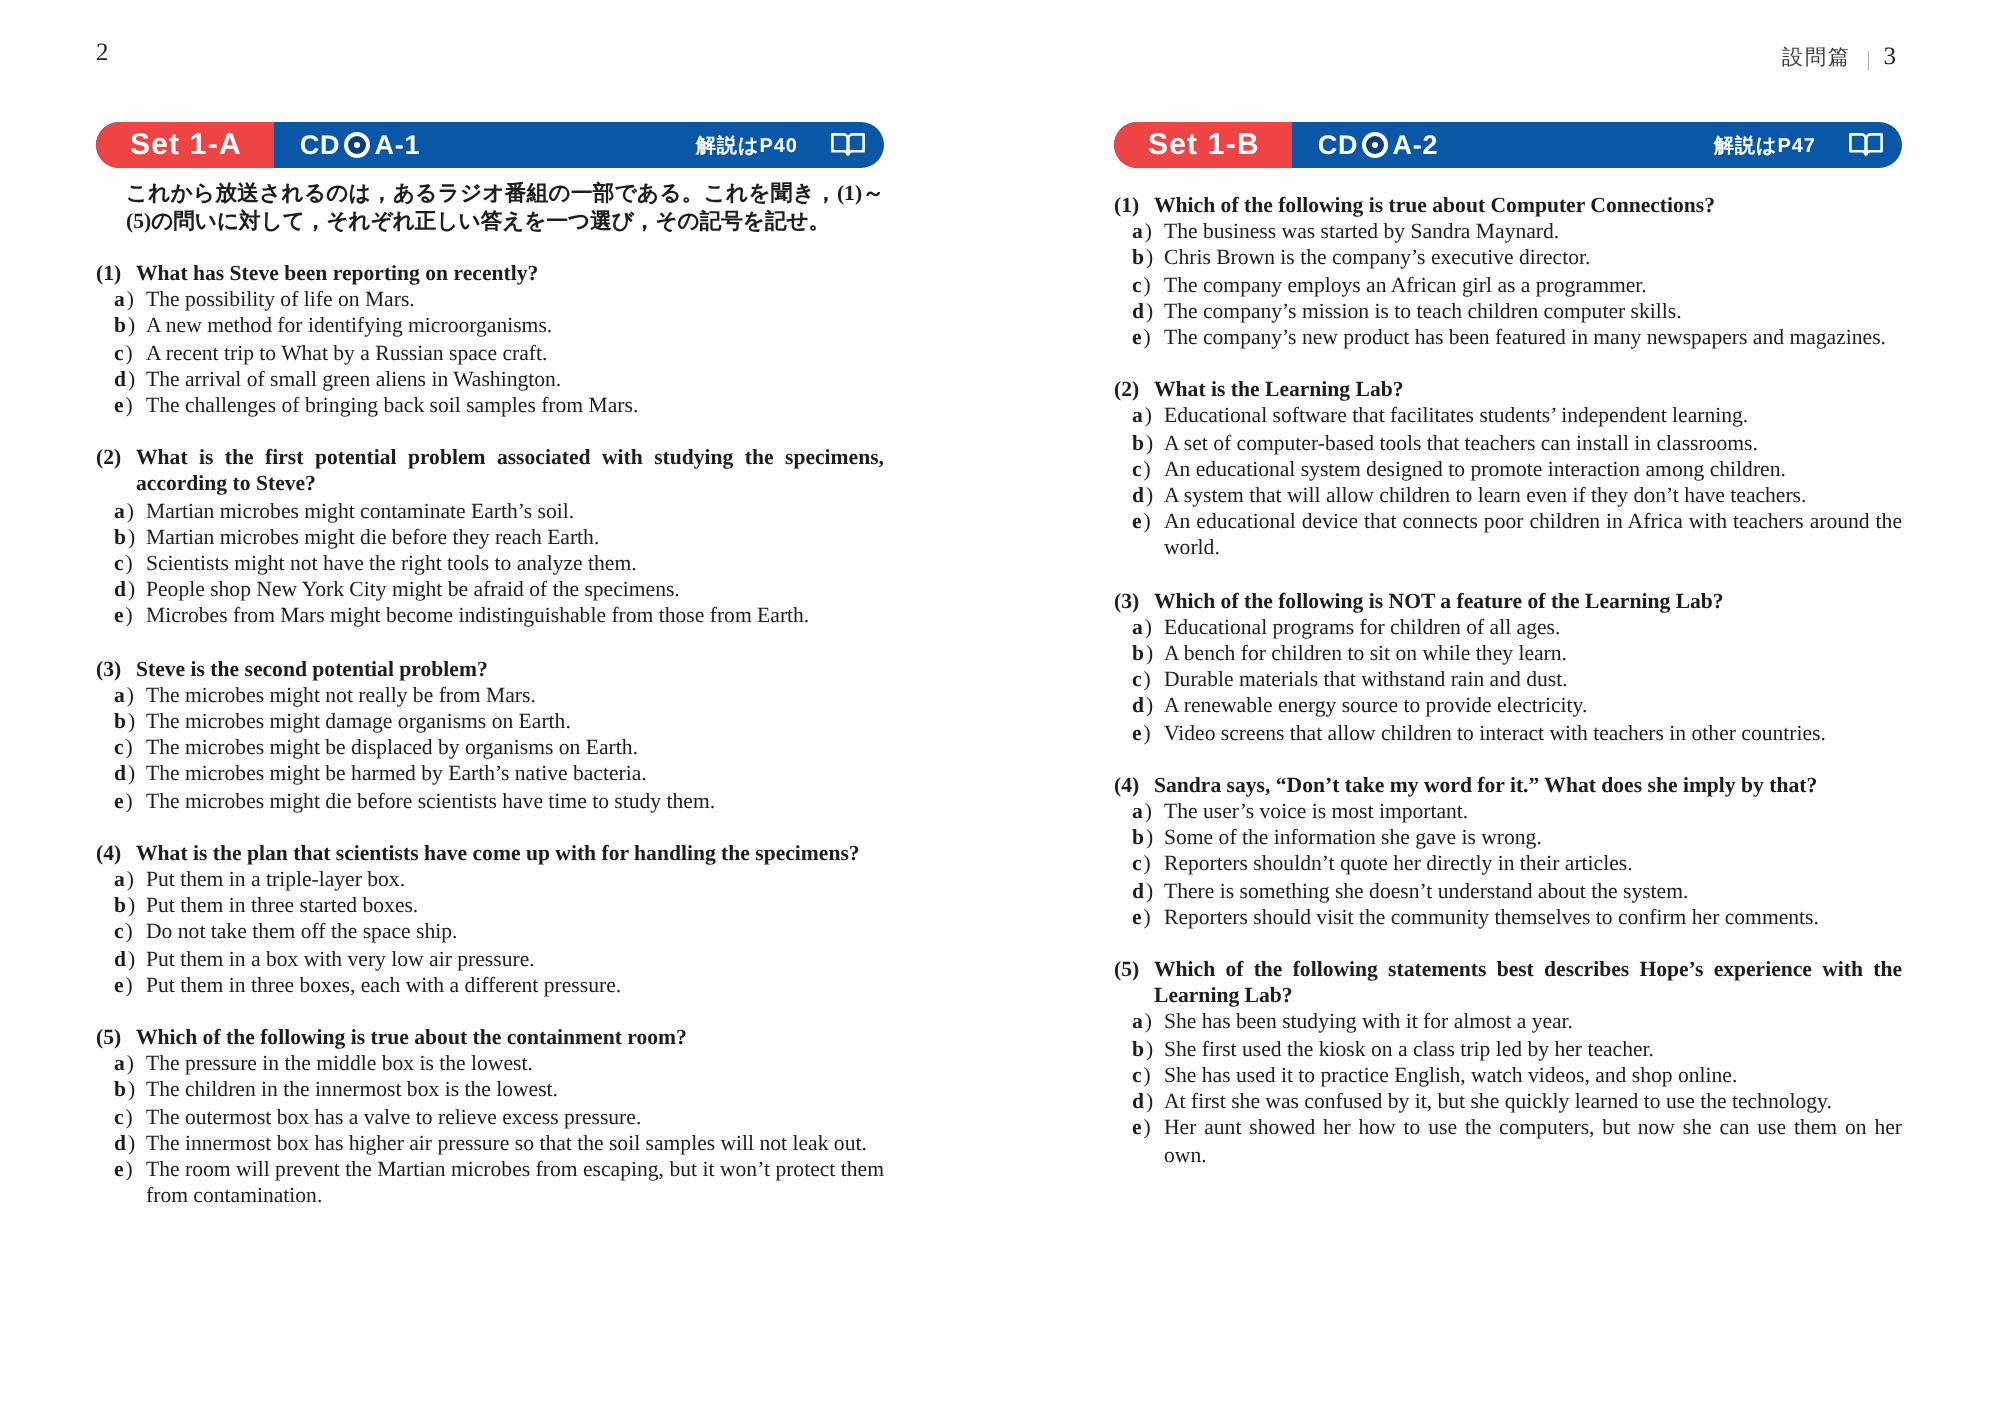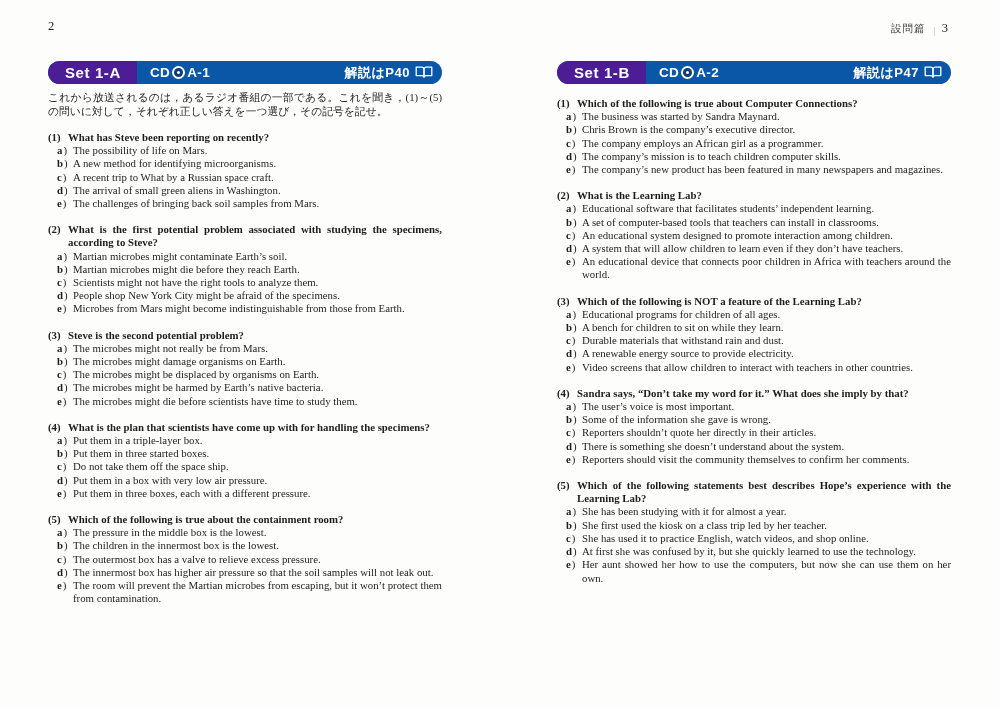--- a/index.html
+++ b/index.html
@@ -34,21 +34,21 @@
   .col{flex:1;min-width:0;}
 
   
   .setbar{
     height:23px;border-radius:12px;background:#0b57a7;
     display:flex;align-items:center;color:#fff;
     font-family:"Liberation Sans","DejaVu Sans",sans-serif;
     overflow:hidden;
   }
   .setpill{
-    background:#4c1d95;height:23px;border-radius:12px 0 0 12px;
+    background:#ef4444;height:23px;border-radius:12px 0 0 12px;
     display:flex;align-items:center;
     padding:0 16px 0 17px;
     font-weight:bold;font-size:15px;letter-spacing:.6px;
     white-space:nowrap;
   }
   .cdlabel{
     margin-left:13px;display:flex;align-items:center;gap:1px;
     font-weight:bold;font-size:13.5px;letter-spacing:.4px;white-space:nowrap;
   }
   .cd-icon{
@@ -58,30 +58,31 @@
   .cd-icon::before{
     content:"";position:absolute;left:2px;top:2px;right:2px;bottom:2px;
     border-radius:50%;background:#0a3c78;
   }
   .cd-icon::after{
     content:"";position:absolute;left:5px;top:5px;width:3px;height:3px;
     border-radius:50%;background:#fff;
   }
   .answer-ref{
     margin-left:auto;margin-right:9px;
-    display:flex;align-items:center;gap:5px;
-    font-size:13px;font-weight:bold;letter-spacing:.5px;white-space:nowrap;
+    display:flex;align-items:center;gap:16px;
+    font-size:10px;font-weight:bold;letter-spacing:.5px;white-space:nowrap;
   }
   .book-icon{display:block;}
 
   
   .intro{
-    margin:6px 0 0 0;
+    margin:6px 0 0 15px;
     font-size:10.8px;line-height:14px;
     text-align:justify;
+    font-weight:bold;
   }
 
   
   .qblock{margin-top:13px;}
   .qhead{
     display:flex;font-weight:bold;
     font-size:10.8px;line-height:13.2px;
   }
   .qnum{flex:0 0 20px;white-space:nowrap;}
   .qtext{flex:1;text-align:justify;}

